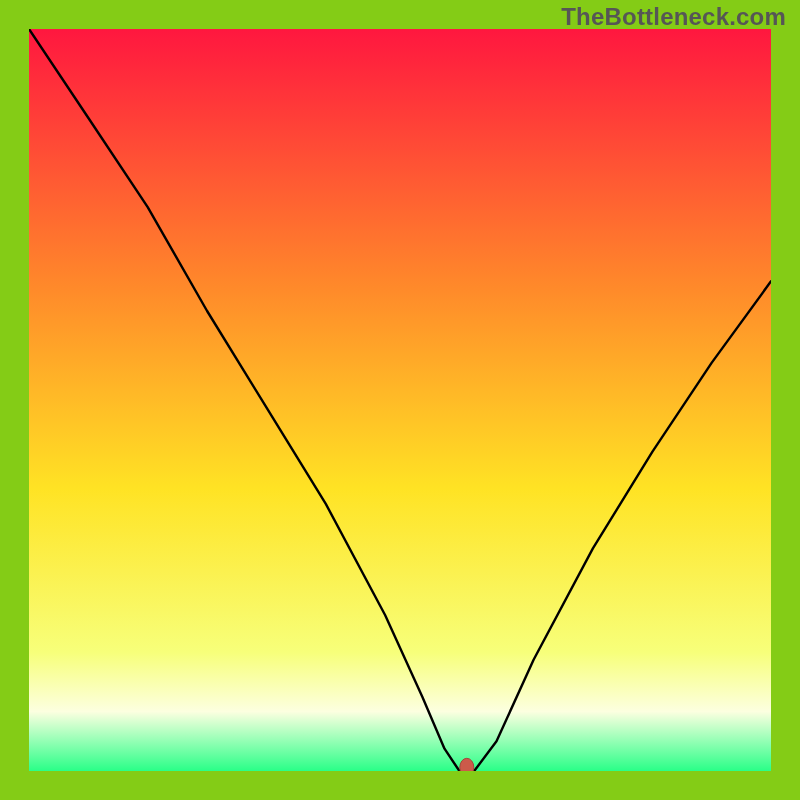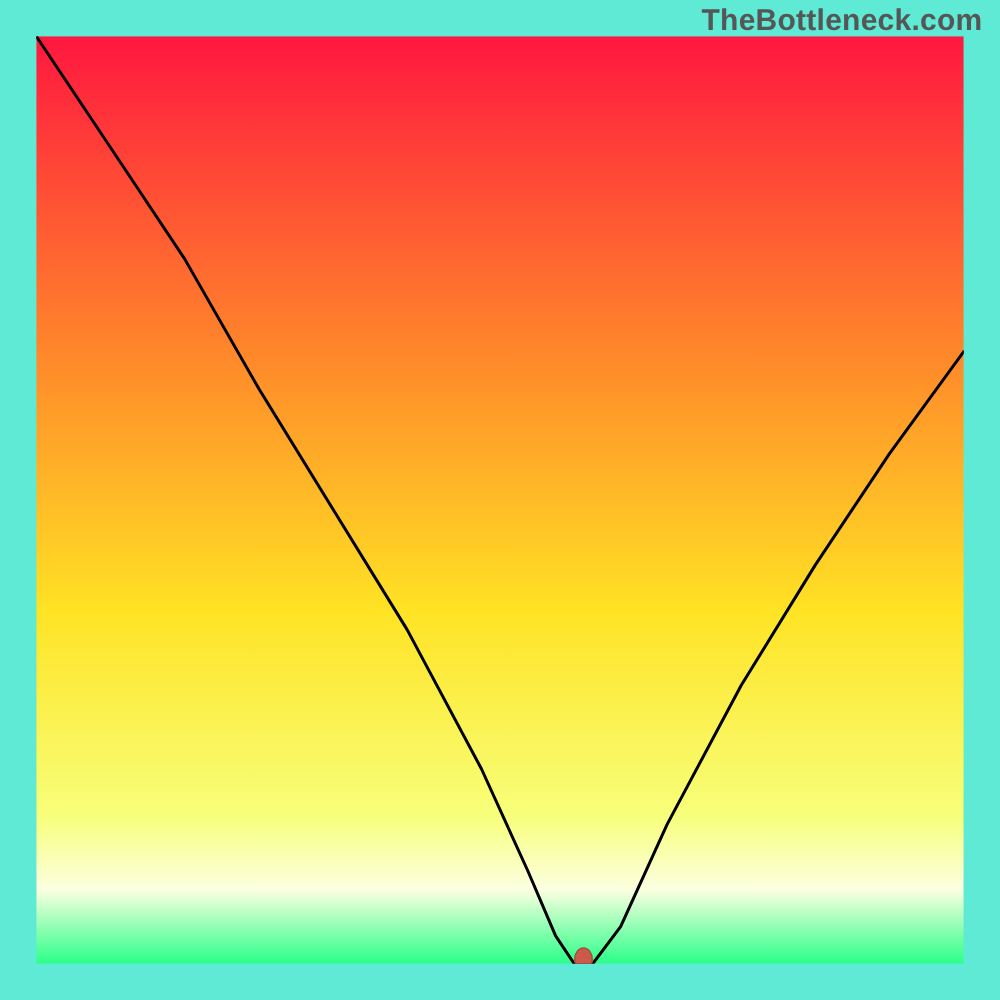--- a/index.html
+++ b/index.html
@@ -8,21 +8,21 @@
     width: 800px;
     height: 800px;
     background: #000;
     font-family: Arial, Helvetica, sans-serif;
     overflow: hidden;
   }
   .frame {
     position: relative;
     width: 800px;
     height: 800px;
-    background: #5eead4;
+    background: #84cc16;
   }
   .watermark {
     position: absolute;
     top: 3px;
     right: 14px;
     color: #565656;
     font-size: 24px;
     font-weight: 600;
     letter-spacing: 0.2px;
     z-index: 5;

